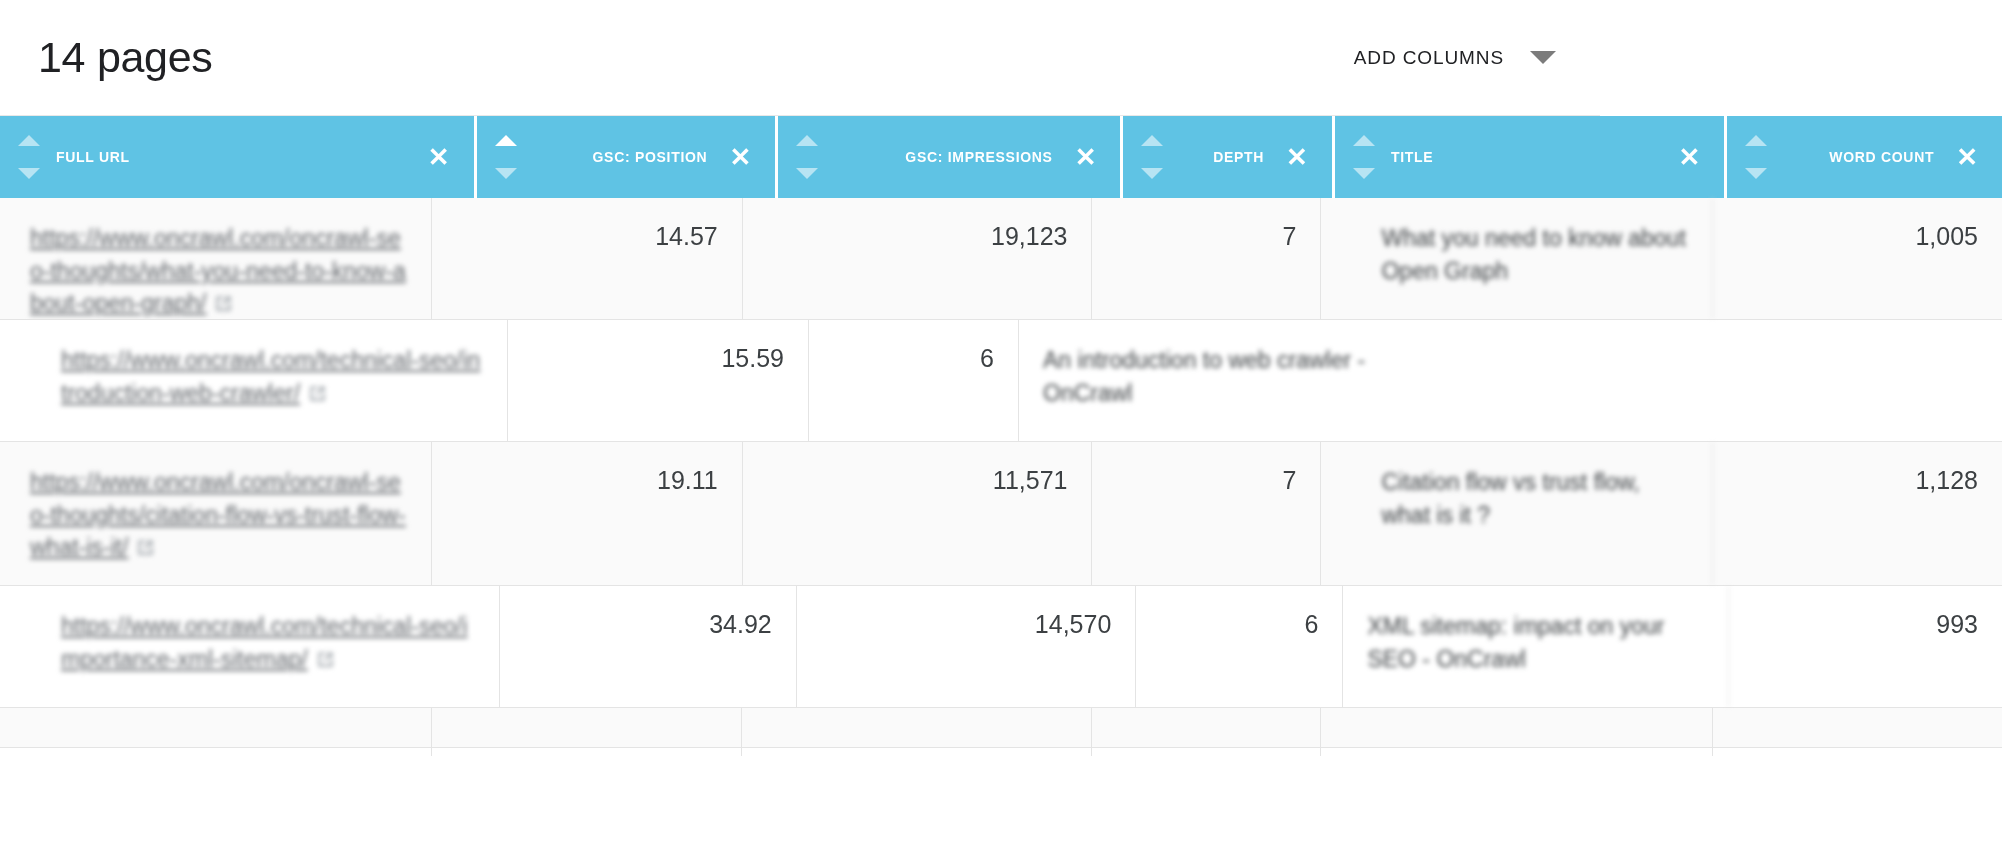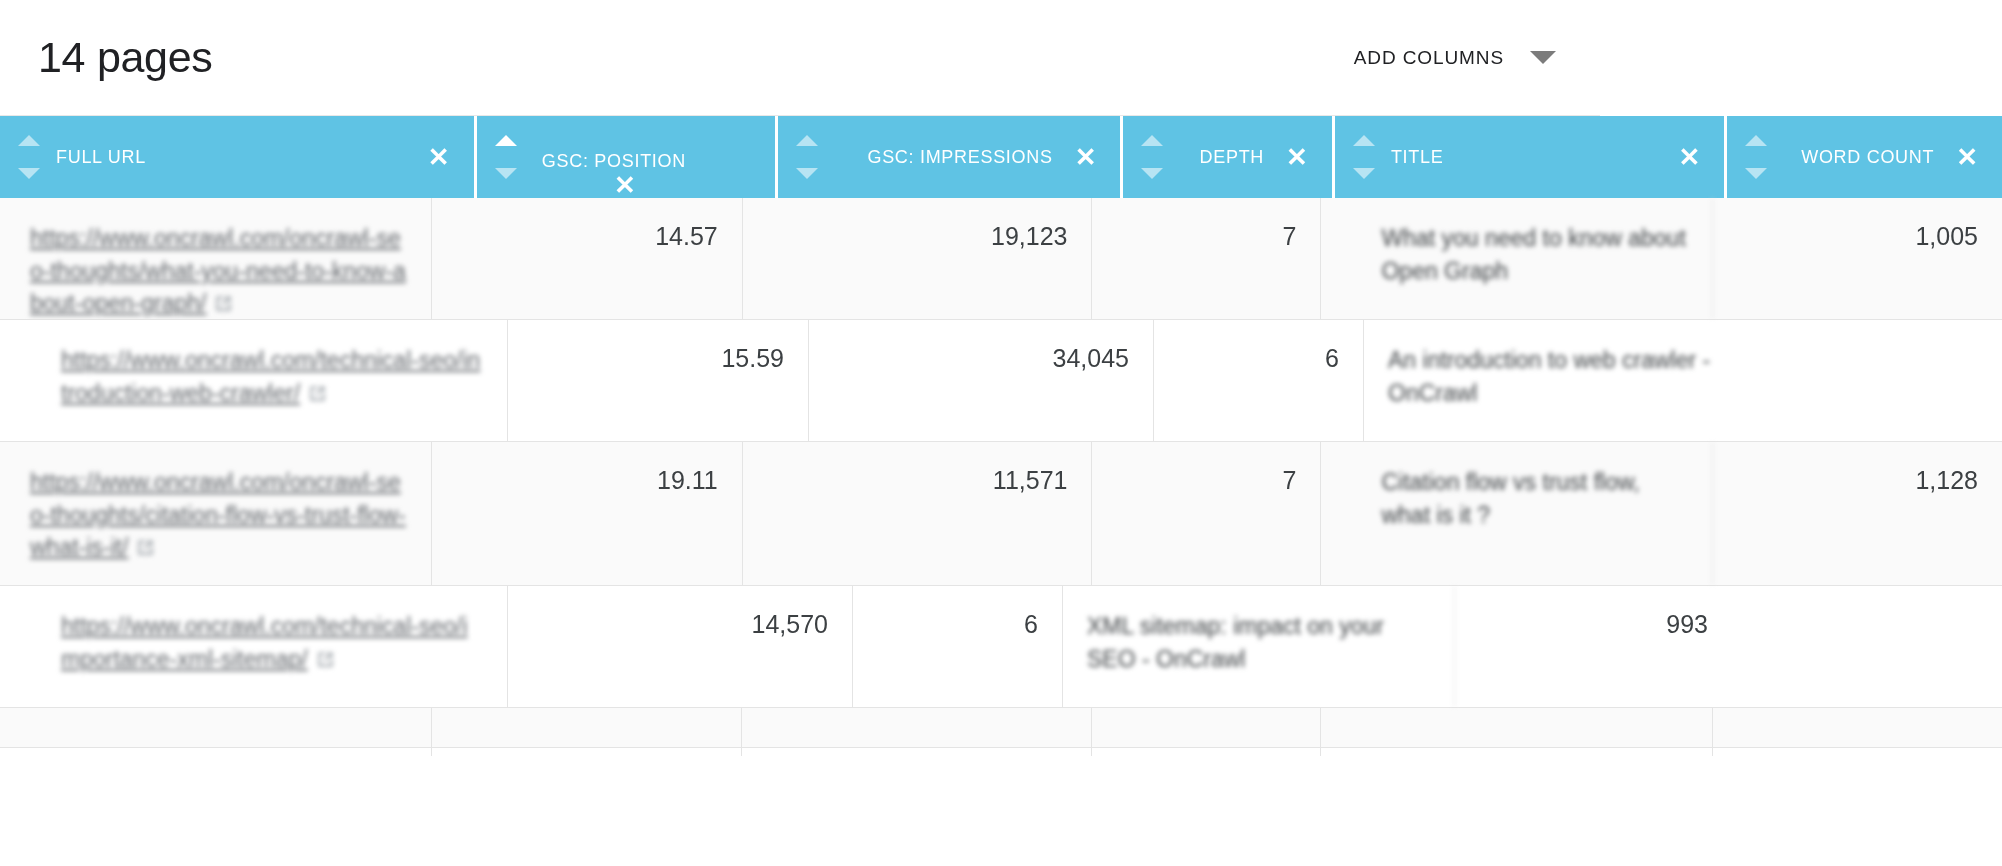--- a/index.html
+++ b/index.html
@@ -62,22 +62,22 @@
     display: flex;
     align-items: center;
     justify-content: flex-end;
     padding-right: 24px;
     margin-right: 3px;
     height: 82px;
   }
   .th:last-child { margin-right: 0; }
   .th-label {
     color: #ffffff;
-    font-size: 18px;
-    font-weight: 400;
+    font-size: 14px;
+    font-weight: 700;
     letter-spacing: 0.7px;
     white-space: nowrap;
   }
   .th.left-label { justify-content: space-between; padding-left: 56px; }
   .th.left-label .th-label { margin-right: auto; }
   .sorters {
     position: absolute;
     left: 16px; top: 0; bottom: 0;
     width: 26px;
     display: flex;
@@ -141,21 +141,21 @@
     top: 2px;
     cursor: pointer;
   }
   .ext-icon svg { display: block; }
 
   
   .blurred { filter: blur(2.6px); }
 
   
   .c0 { width: 477px; }
-  .c1 { width: 301px; flex-direction: column; }
+  .c1 { width: 301px; }
   .c2 { width: 345px; }
   .c3 { width: 210px; }
   .c4 { width: 392px; }
   .c5 { width: 277px; }
 </style>
 </head>
 <body>
 
 <div id="app">
 
@@ -229,40 +229,40 @@
           <div class="td num c3">7</div>
           <div class="td text c4 blurred">What you need to know about Open Graph</div>
           <div class="td num c5">1,005</div>
         </div>
         <div class="tr even" style="height: 122px;">
           <div class="td c0 url-cell"><span class="url-link blurred">https://www.oncrawl.com/technical-seo/introduction-web-crawler/</span><span class="ext-icon blurred"><svg viewBox="0 0 16 16" width="19" height="19">
                 <path d="M2 2h6v1.6H3.6v8.8h8.8V8H14v6H2V2z" fill="#9aa0a6"></path>
                 <path d="M9.6 2H14v4.4h-1.6V4.7L7.9 9.2 6.8 8.1l4.5-4.5H9.6V2z" fill="#9aa0a6"></path>
               </svg></span></div>
           <div class="td num c1">15.59</div>
-          <div class="td num c2">34,045</div>
           <div class="td num c3">6</div>
           <div class="td text c4 blurred">An introduction to web crawler - OnCrawl</div>
         </div>
         <div class="tr odd" style="height: 144px;">
           <div class="td c0 url-cell"><span class="url-link blurred">https://www.oncrawl.com/oncrawl-seo-thoughts/citation-flow-vs-trust-flow-what-is-it/</span><span class="ext-icon blurred"><svg viewBox="0 0 16 16" width="19" height="19">
                 <path d="M2 2h6v1.6H3.6v8.8h8.8V8H14v6H2V2z" fill="#9aa0a6"></path>
                 <path d="M9.6 2H14v4.4h-1.6V4.7L7.9 9.2 6.8 8.1l4.5-4.5H9.6V2z" fill="#9aa0a6"></path>
               </svg></span></div>
           <div class="td num c1">19.11</div>
           <div class="td num c2">11,571</div>
           <div class="td num c3">7</div>
           <div class="td text c4 blurred">Citation flow vs trust flow, what is it ?</div>
           <div class="td num c5">1,128</div>
         </div>
         <div class="tr even" style="height: 122px;">
           <div class="td c0 url-cell"><span class="url-link blurred">https://www.oncrawl.com/technical-seo/importance-xml-sitemap/</span><span class="ext-icon blurred"><svg viewBox="0 0 16 16" width="19" height="19">
                 <path d="M2 2h6v1.6H3.6v8.8h8.8V8H14v6H2V2z" fill="#9aa0a6"></path>
                 <path d="M9.6 2H14v4.4h-1.6V4.7L7.9 9.2 6.8 8.1l4.5-4.5H9.6V2z" fill="#9aa0a6"></path>
               </svg></span></div>
+          <div class="td num c1">34.92</div>
           <div class="td num c2">14,570</div>
           <div class="td num c3">6</div>
           <div class="td text c4 blurred">XML sitemap: impact on your SEO - OnCrawl</div>
           <div class="td num c5">993</div>
         </div>
         <div class="tr odd" style="height: 40px;">
           <div class="td c0"></div>
           <div class="td c1"></div>
           <div class="td c2"></div>
           <div class="td c3"></div>

